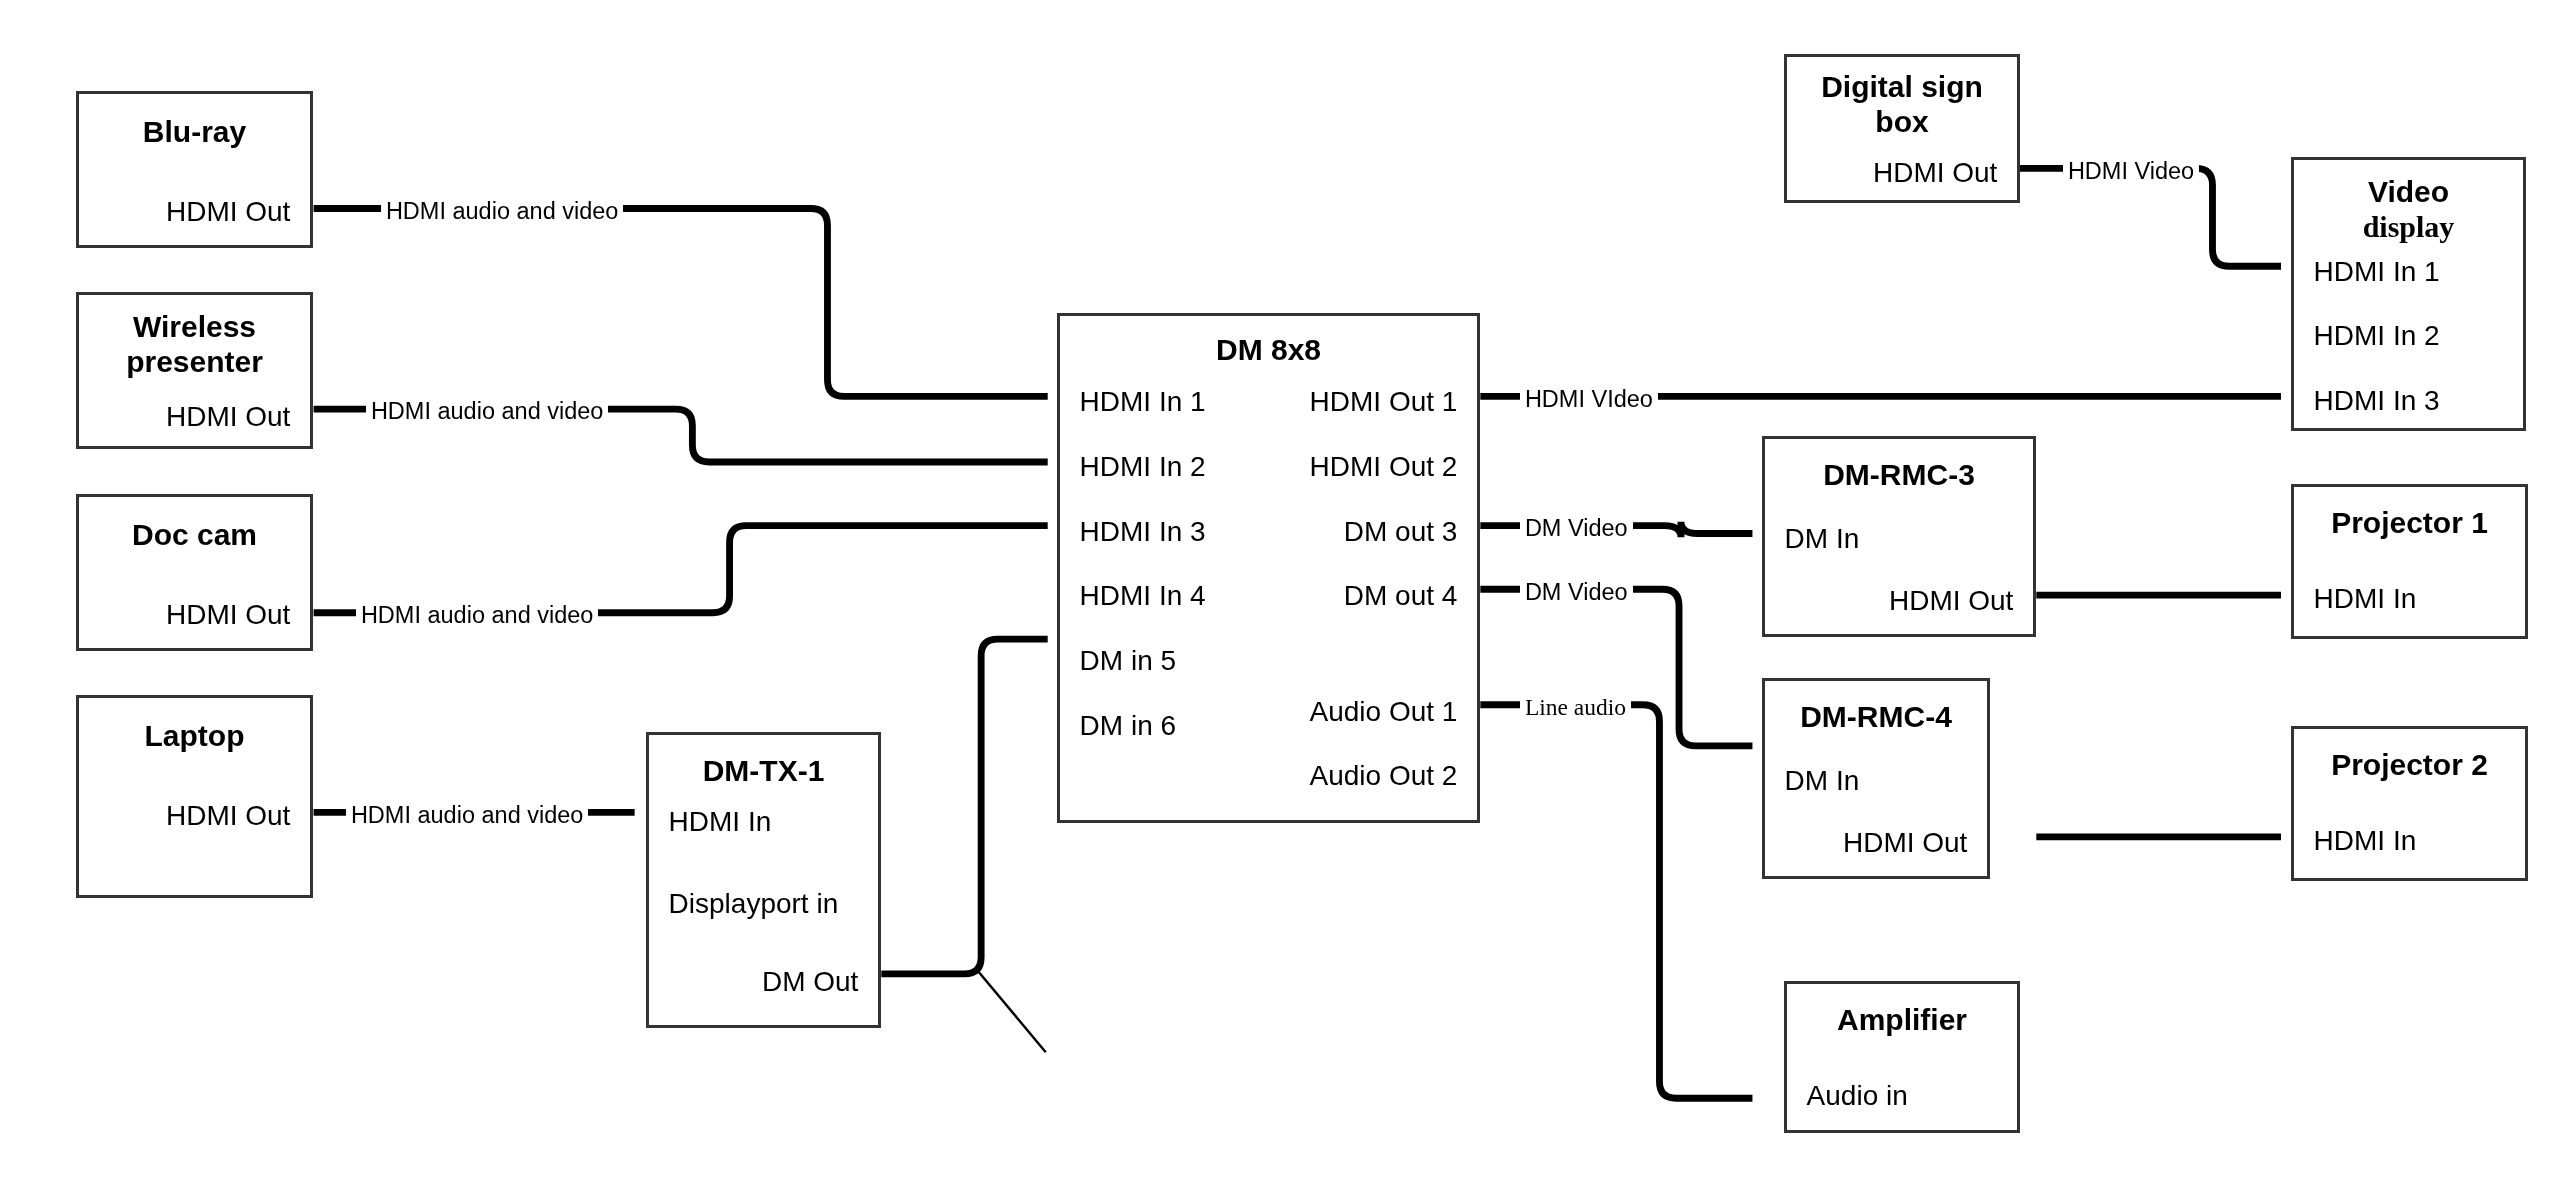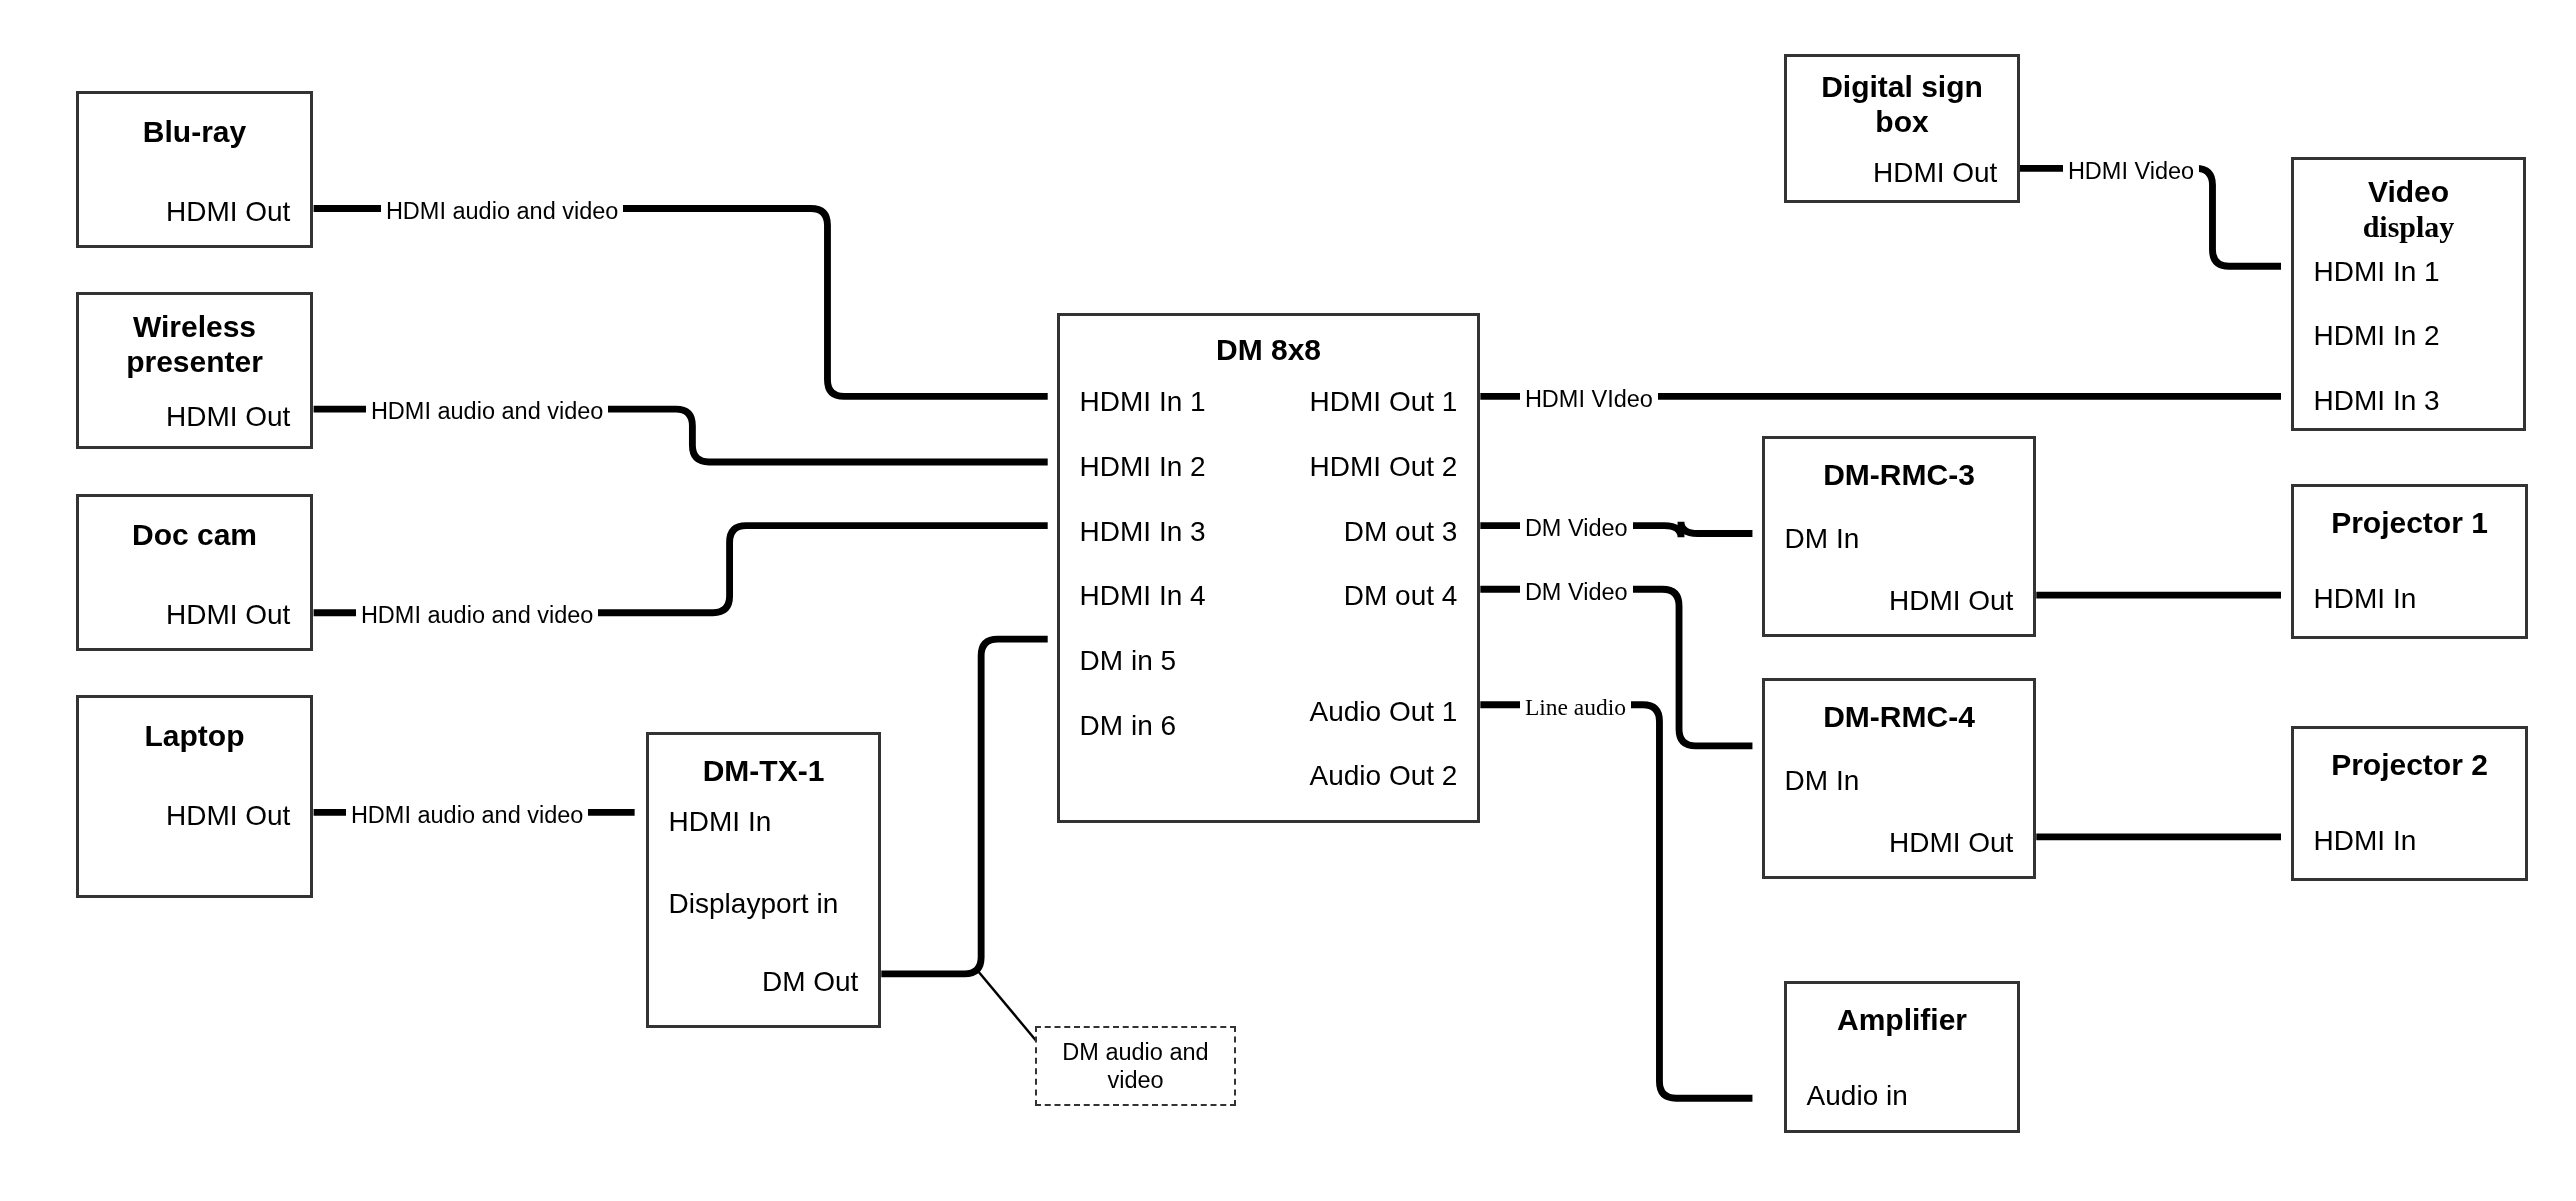--- a/index.html
+++ b/index.html
@@ -175,21 +175,21 @@
     <div class="port left" style="top:162px;">HDMI In 2</div>
     <div class="port left" style="top:227px;">HDMI In 3</div>
   </div>
 
   <div class="node" style="left:1762px; top:436px; width:274px; height:201px;">
     <div class="node-title" style="top:17.6px;">DM-RMC-3</div>
     <div class="port left" style="top:86px;">DM In</div>
     <div class="port right" style="top:148px;">HDMI Out</div>
   </div>
 
-  <div class="node" style="left:1762px; top:678px; width:274px; height:201px;padding-left:32px;">
+  <div class="node" style="left:1762px; top:678px; width:228px; height:201px;padding-left:32px;">
     <div class="node-title" style="top:17.6px;">DM-RMC-4</div>
     <div class="port left" style="top:86px;">DM In</div>
     <div class="port right" style="top:148px;">HDMI Out</div>
   </div>
 
   <div class="node" style="left:2291px; top:484px; width:237px; height:155px;">
     <div class="node-title" style="top:17.6px;">Projector 1</div>
     <div class="port left" style="top:98px;">HDMI In</div>
   </div>
 
@@ -206,16 +206,15 @@
   <div class="edge-label" style="left:381px; top:198px;">HDMI audio and video</div>
   <div class="edge-label" style="left:366px; top:398px;">HDMI audio and video</div>
   <div class="edge-label" style="left:356px; top:602px;">HDMI audio and video</div>
   <div class="edge-label" style="left:346px; top:802px;">HDMI audio and video</div>
   <div class="edge-label" style="left:1520px; top:386px;">HDMI VIdeo</div>
   <div class="edge-label" style="left:1520px; top:515px;">DM Video</div>
   <div class="edge-label" style="left:1520px; top:579px;">DM Video</div>
   <div class="edge-label" style="left:1520px; top:694px;font-family:Liberation Serif, serif;">Line audio</div>
   <div class="edge-label" style="left:2063px; top:158px;">HDMI Video</div>
 
-  <div class="dashed-note" style="left:1035px; top:1026px; width:201px; height:80px;">DM audio and video</div>
 
 </div>
 
 
 </body></html>

